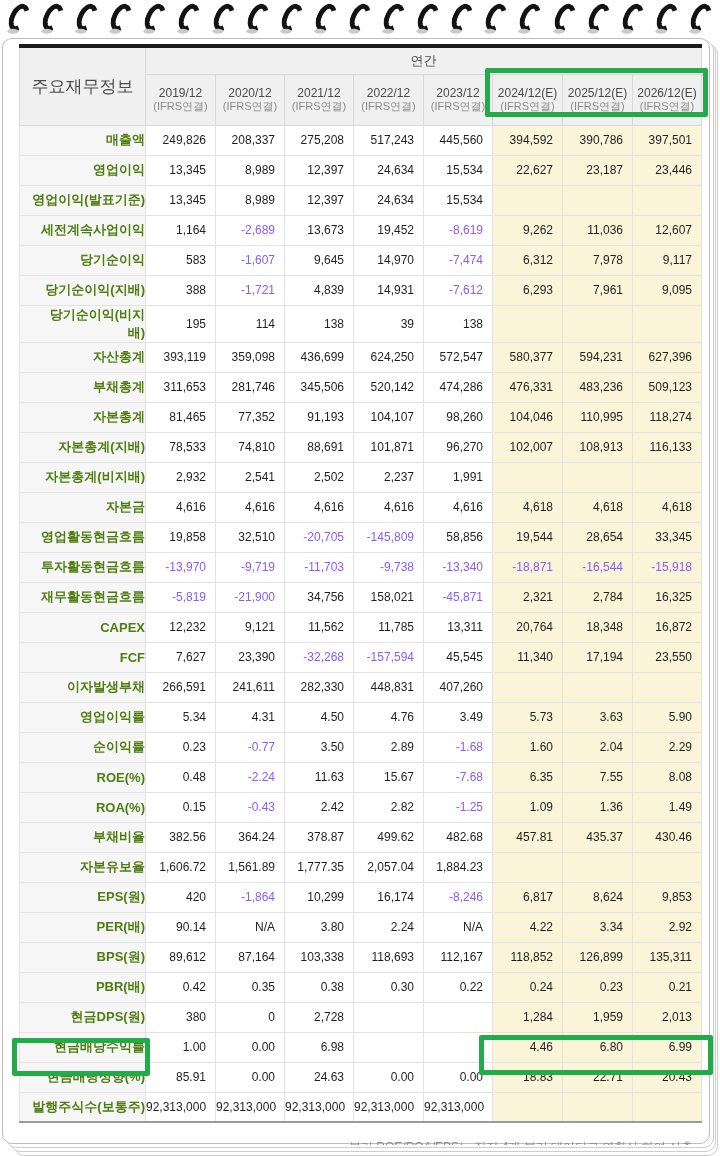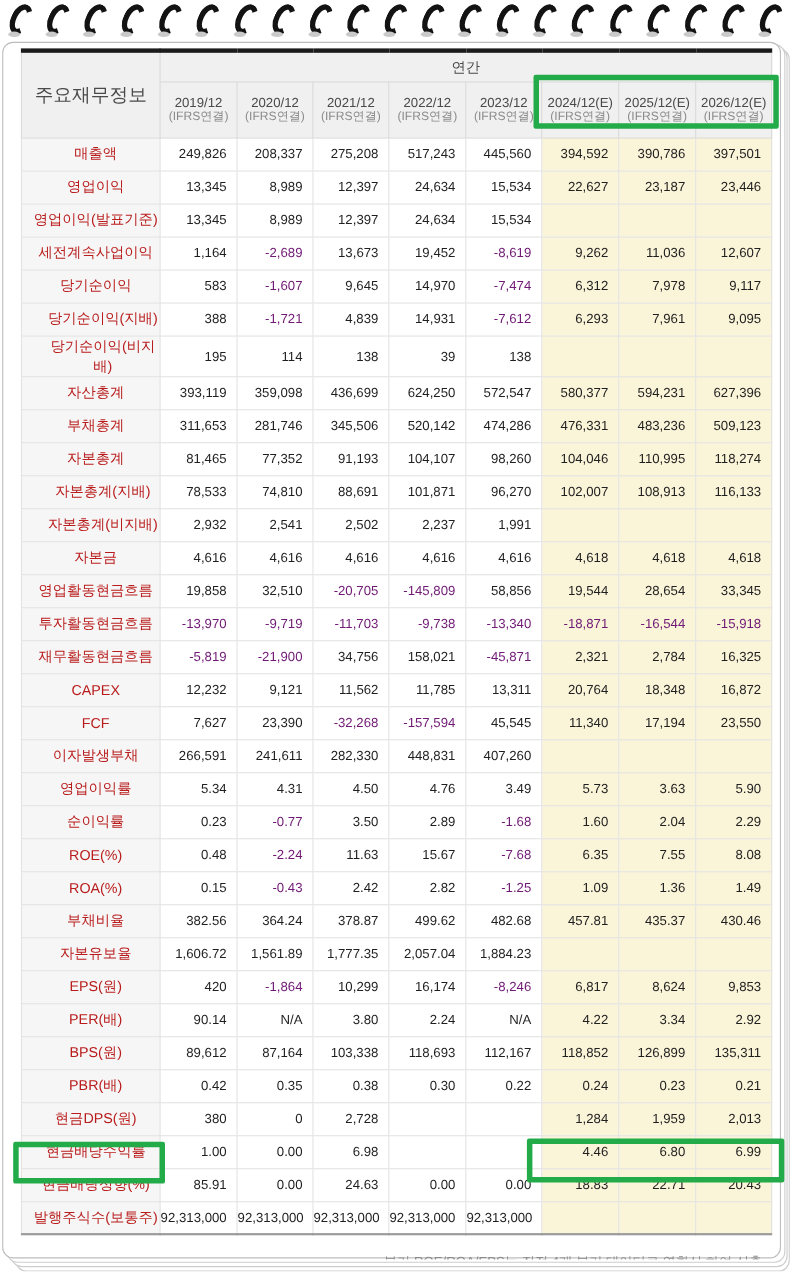--- a/index.html
+++ b/index.html
@@ -39,30 +39,30 @@
     width:682px;border-collapse:collapse;table-layout:fixed;
     border-top:4px solid #1b1b1b;border-bottom:2px solid #9b9b9b;
   }
   th,td{border:1px solid #e3e3e3;padding:0;box-sizing:border-box;}
   thead th{background:#f0f0f0;font-weight:normal;color:#4a4a4a;border-color:#d9d9d9;margin-top:32px;}
   th.corner{font-size:17px;}
   th.group{height:28px;font-size:13px;}
   th.yh{height:51px;font-size:12px;line-height:1.2;vertical-align:middle;}
   th.yh .basis{font-size:11px;color:#8b8b8b;}
   tbody th.label{
-    background:#f6f6f6;font-weight:normal;text-align:center;
-    padding-left:9px;font-size:13px;color:#b91c1c;height:30px;
+    background:#f6f6f6;font-weight:bold;text-align:right;
+    padding-left:9px;font-size:13px;color:#4d7c0f;height:30px;
   }
   tbody th.label.indent{padding-left:22px;}
   td.num{
     height:30px;text-align:right;padding-right:9px;
     font-size:12px;color:#1f1f1f;
   }
   td.est{background:#FAF4D8;}
-  td.neg{color:#701a75;}
+  td.neg{color:#8b5cf6;}
   
   .gbox{position:absolute;border:5px solid #23AB49;border-radius:2px;z-index:15;background:transparent;}
   #gbox-est-headers{left:482px;top:29px;width:213px;height:39px;}
   #gbox-dividend-label{left:9px;top:999px;width:128px;height:28px;}
   #gbox-dividend-values{left:476px;top:996px;width:224px;height:30px;}
   
   .footnote-clip{position:absolute;left:0;top:1100px;width:700px;height:6px;overflow:hidden;}
   .footnote{font-size:12px;color:#8a8a8a;text-align:right;padding-right:10px;white-space:nowrap;}
 </style>
 </head>

